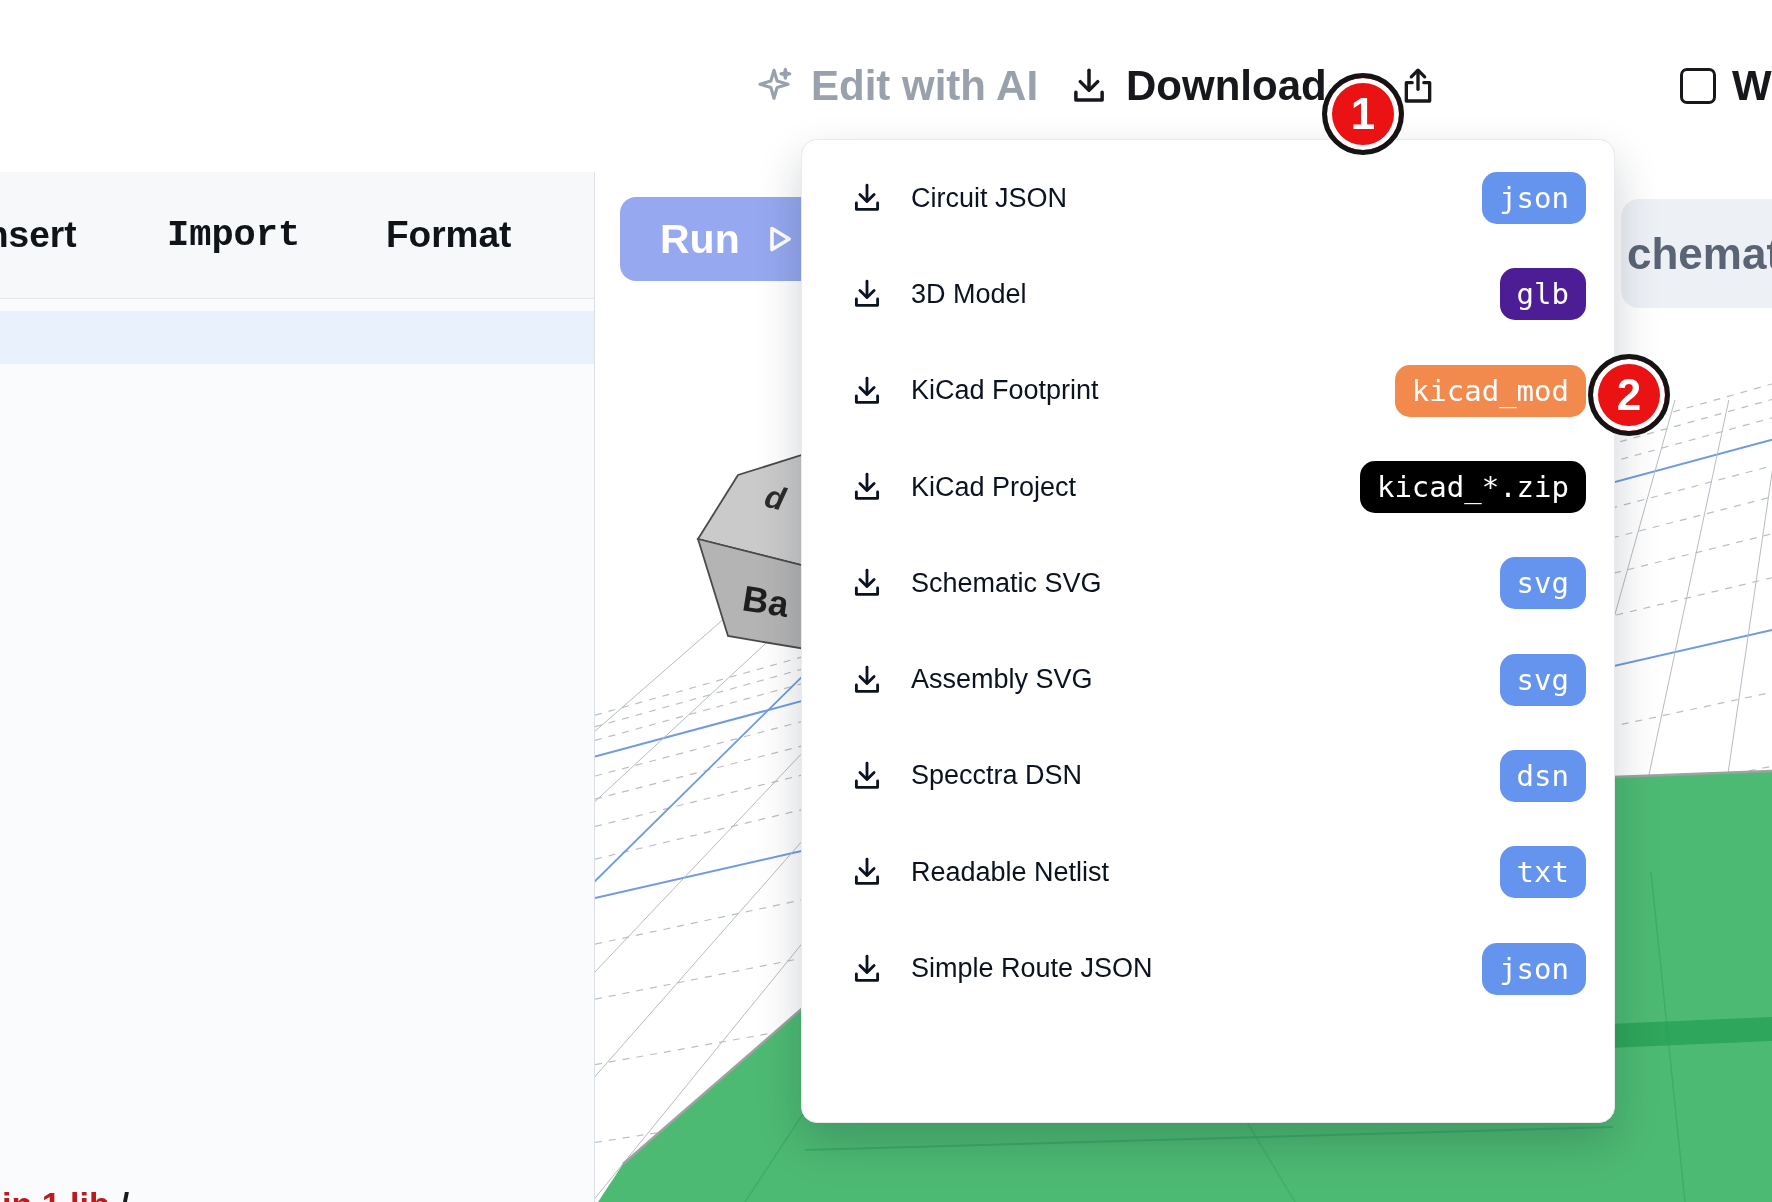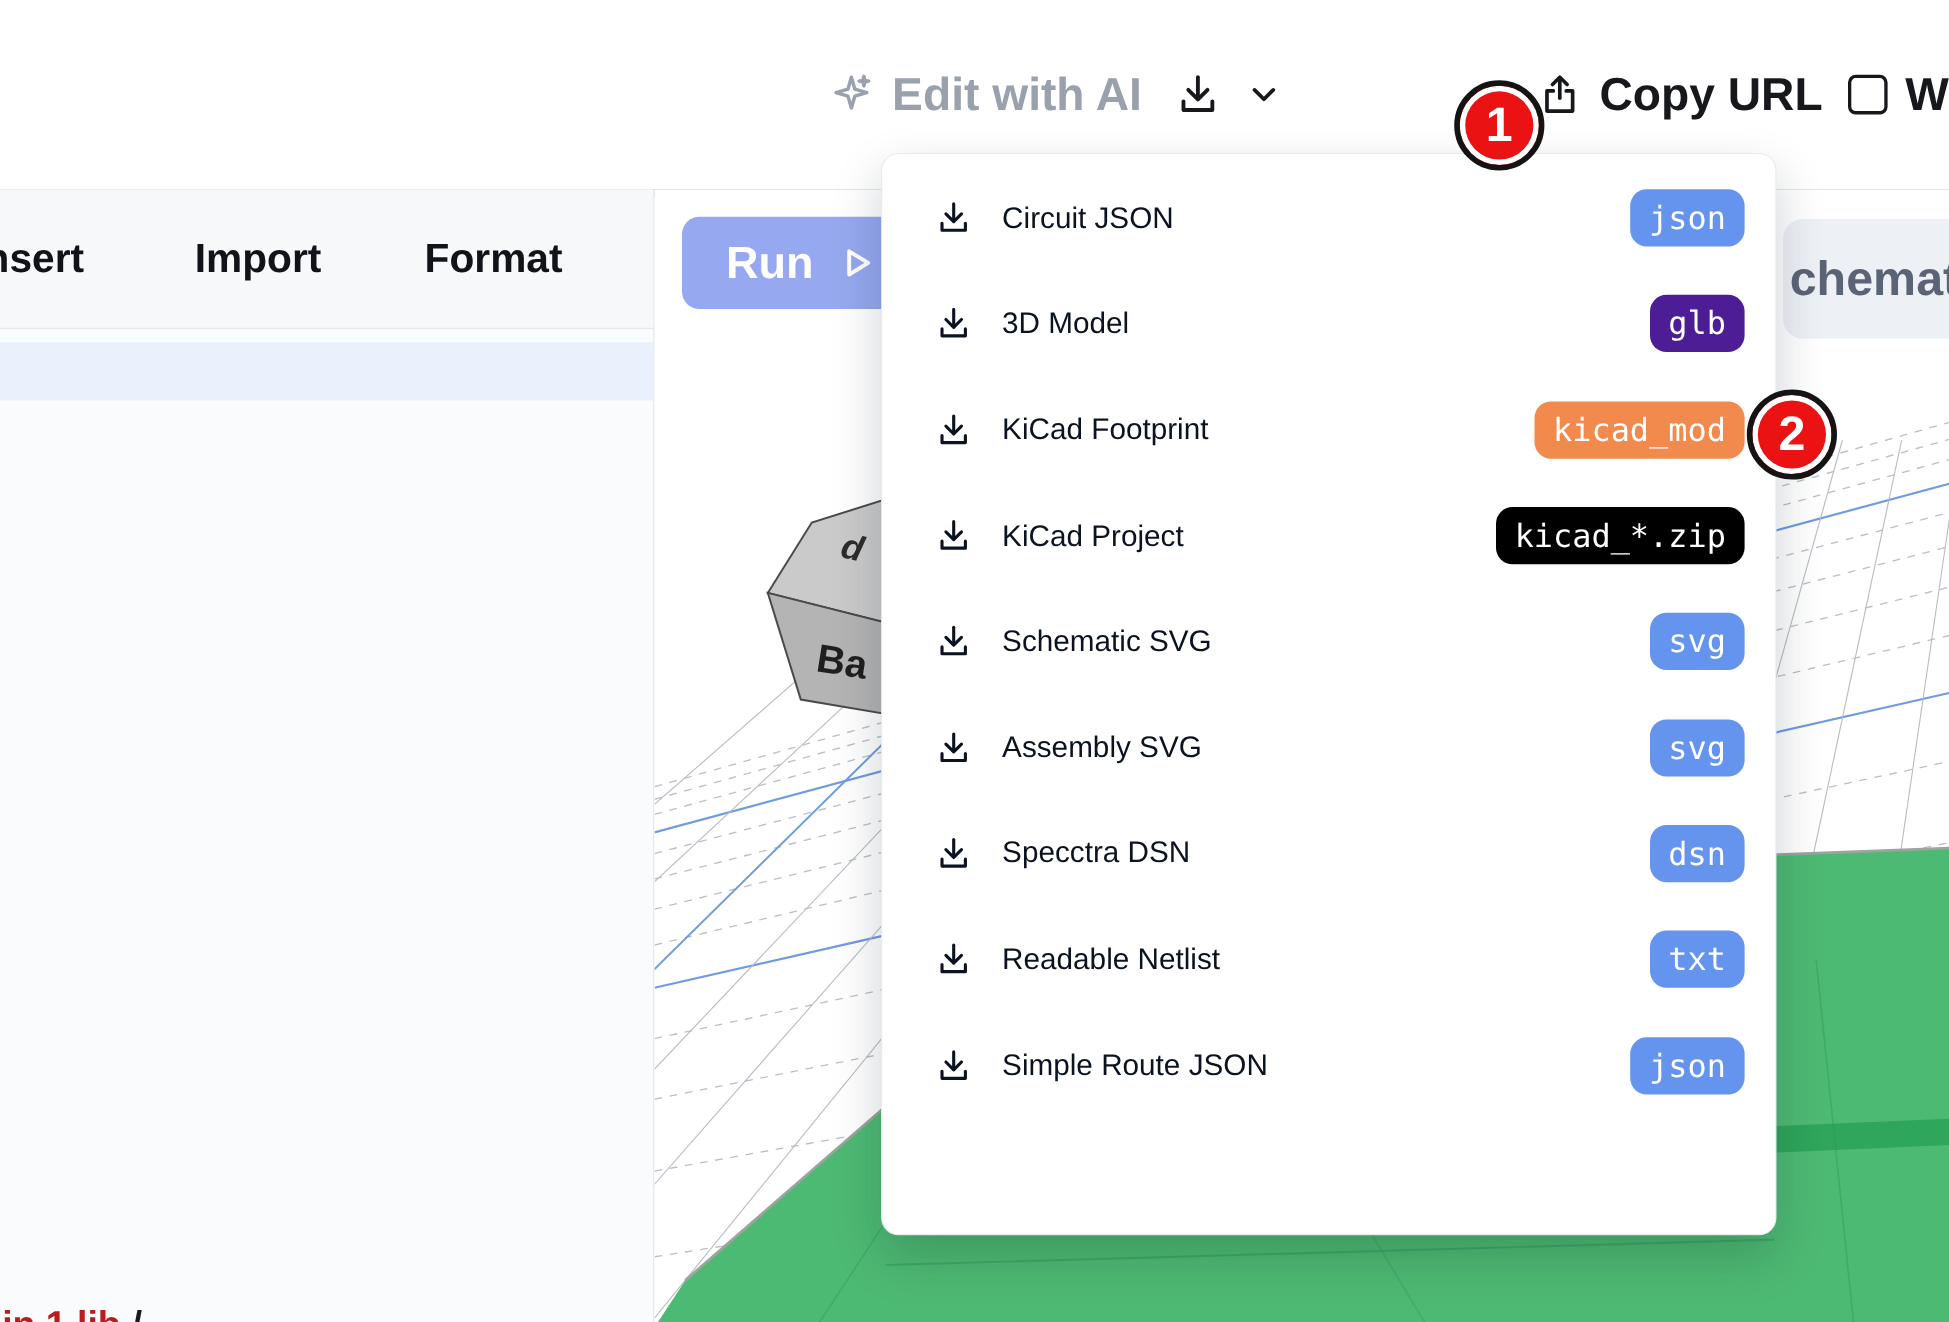--- a/index.html
+++ b/index.html
@@ -58,46 +58,46 @@
     </svg>
     <span>Edit with AI</span>
   </div>
 
   <div class="tb-item" style="left:1068px;">
     <svg class="icon-svg" width="42" height="42" viewBox="0 0 24 24" fill="none" stroke="#16181c" stroke-width="2" stroke-linecap="round" stroke-linejoin="round">
       <path d="M12 3v11"></path>
         <path d="M7 9.5l5 5 5-5"></path>
         <path d="M4.5 15.5v4.5h15v-4.5"></path>
     </svg>
+    <span>Download</span>
     <svg class="icon-svg" width="34" height="34" viewBox="0 0 24 24" fill="none" stroke="#16181c" stroke-width="2.4" stroke-linecap="round" stroke-linejoin="round" style="margin-left:6px;">
       <path d="M6 9l6 6 6-6"></path>
     </svg>
   </div>
 
   <div class="tb-item" style="left:1398px;">
     <svg class="icon-svg" width="40" height="40" viewBox="0 0 24 24" fill="none" stroke="#16181c" stroke-width="2" stroke-linecap="round" stroke-linejoin="round">
       <path d="M12 14V3"></path>
         <path d="M8 6.5L12 2.5l4 4"></path>
         <path d="M8.5 10H5v11h14V10h-3.5"></path>
     </svg>
-    <span>Copy URL</span>
   </div>
 
   <div class="tb-item" style="left:1680px;">
     <span style="width:30px;height:30px;border:3.5px solid #16181c;border-radius:7px;display:inline-block;"></span>
     <span>We</span>
   </div>
 </div>
 
 <div class="abs left-panel">
   <div class="menubar">
     <div class="menubar-item" style="left:-14px;">
       <span>nsert</span>
     </div>
-    <div class="menubar-item" style="left:177px;">
+    <div class="menubar-item" style="left:167px;font-family:Liberation Mono, monospace;">
       <span>Import</span>
     </div>
     <div class="menubar-item" style="left:386px;">
       <span>Format</span>
     </div>
   </div>
   <div class="editor-highlight-row" style="top:139px;"></div>
   <div class="editor-error"><span class="red">in 1 lib</span><span class="dark">/</span></div>
 </div>
 

